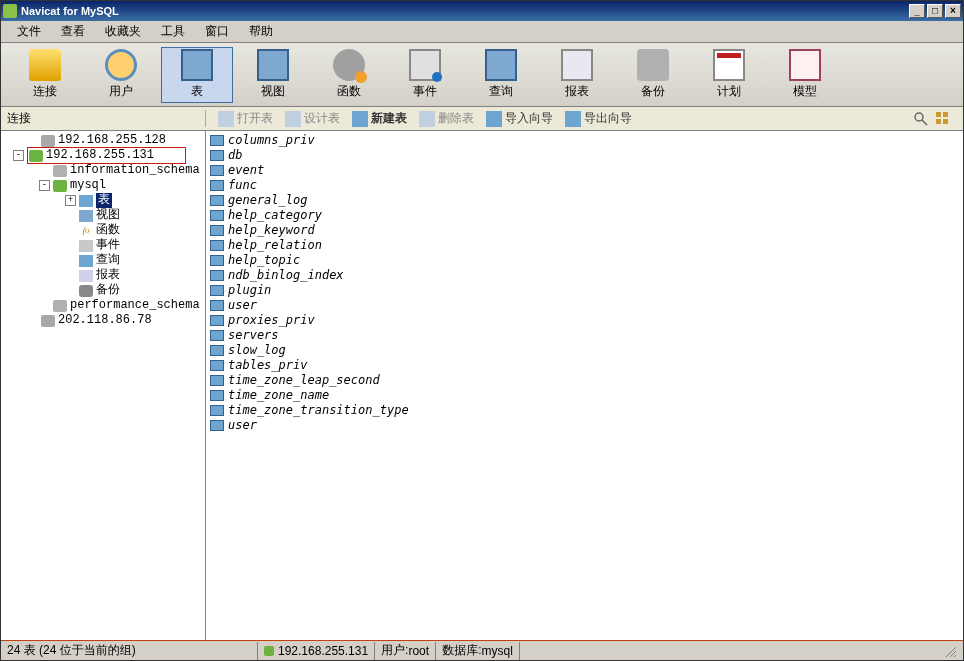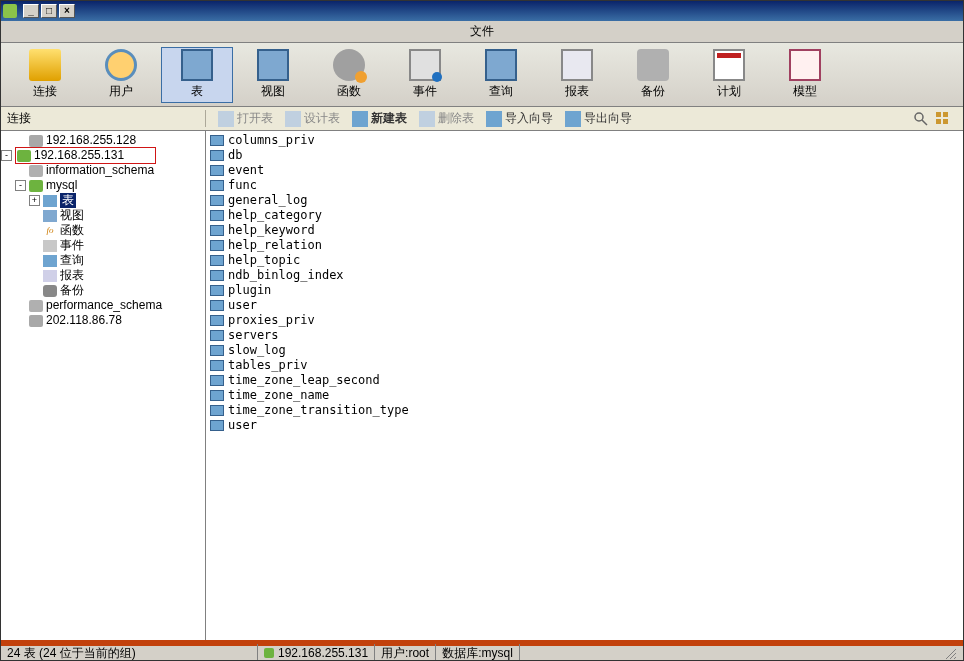--- a/index.html
+++ b/index.html
@@ -30,21 +30,21 @@
   margin-left: 2px;
   border: 1px solid #fff; border-right-color:#555; border-bottom-color:#555;
   display: inline-flex; align-items: center; justify-content: center;
   font-size: 10px; font-weight: bold; line-height: 1;
 }
 
 .menubar {
   height: 22px;
   background: #d4d0c8;
   border-bottom: 1px solid #808080;
-  display: flex; align-items: center; padding: 0 6px; flex-direction: column;
+  display: flex; align-items: center; padding: 0 6px;
 }
 .menubar .menu-item { padding: 2px 10px; cursor: default; }
 
 .maintoolbar {
   height: 64px;
   background: linear-gradient(#e8e8e0,#d4d0c8);
   border-bottom: 1px solid #808080;
   display: flex; align-items: center; padding: 0 8px;
 }
 .toolbtn {
@@ -90,21 +90,21 @@
 .sub-right-icons{display:flex;align-items:center;gap:6px;padding-right:6px;}
 .srch-ic{width:16px;height:16px;}
 
 .content { flex: 1; display: flex; overflow: hidden; }
 .sidebar {
   width: 205px; background:#fff; border-right:1px solid #808080;
   overflow:auto; padding:2px 0;
 }
 .listarea { flex:1; background:#fff; overflow:auto; padding:2px 4px; }
 
-.tree ul { list-style:none; padding-left:0; }
+.tree ul { list-style:none; padding-left:12px;font-family:Liberation Mono, monospace; }
 .tree li { white-space:nowrap; line-height:15px; font-size:12px; }
 .node-row{display:flex;align-items:center;height:15px;}
 .expander{width:11px;height:11px;border:1px solid #808080;display:inline-flex;align-items:center;justify-content:center;font-size:9px;line-height:1;margin:0 3px 0 0;background:#fff;}
 .expander.empty{border:none;background:transparent;}
 .node-icon{width:14px;height:12px;margin-right:3px;flex:none;}
 .node-text{}
 .ni-conn-gray{background:#a8a8a8;border-radius:2px;}
 .ni-conn-green{background:#6db33f;border-radius:2px;}
 .ni-db-gray{background:#b0b0b0;border-radius:2px;}
 .ni-db-green{background:#6db33f;border-radius:2px;}
@@ -115,36 +115,37 @@
 .ni-event{background:#c8c8c8;}
 .ni-query{background:#6ea4d0;}
 .ni-report{background:#d0d0e8;}
 .ni-backup{background:#888;border-radius:3px;}
 .highlight-box{border:1px solid #d01515;padding:0 1px;}
 .selected-node{background:#0a246a;color:#fff;padding:0 2px;}
 .indent1{padding-left:14px;}
 .indent2{padding-left:28px;}
 .indent3{padding-left:42px;}
 
-.tlist-item{display:flex;align-items:center;height:15px;line-height:15px;font-size:12px;font-family:"SimSun",monospace;}
+.tlist-item{display:flex;align-items:center;height:15px;line-height:15px;font-size:12px;font-family:"SimSun",monospace;font-style:italic;}
 .tlist-item .ti-icon{width:14px;height:11px;background:#6ea4d0;border:1px solid #35608c;margin-right:4px;flex:none;}
 
 .statusbar{
-  height:20px; background:#d4d0c8; border-top:6px solid #c2410c;
+  height:20px; background:#d4d0c8; border-top:1px solid #c2410c;
   display:flex; align-items:center; font-size:12px;
 }
 .status-seg{padding:0 6px;border-right:1px solid #808080;height:18px;display:flex;align-items:center;}
 .status-seg.grip{border:none;margin-left:auto;}
 .conn-dot{width:10px;height:10px;background:#6db33f;border-radius:2px;margin-right:4px;}
 </style>
 </head>
 <body>
 
 <div class="titlebar">
   <div class="app-icon"></div>
+  <span class="title-text">Navicat for MySQL</span>
   <span class="winbtn">_</span>
   <span class="winbtn">□</span>
   <span class="winbtn">×</span>
 </div>
 
 <div class="menubar">
   <span class="menu-item">文件</span>
   <span class="menu-item">查看</span>
   <span class="menu-item">收藏夹</span>
   <span class="menu-item">工具</span>

